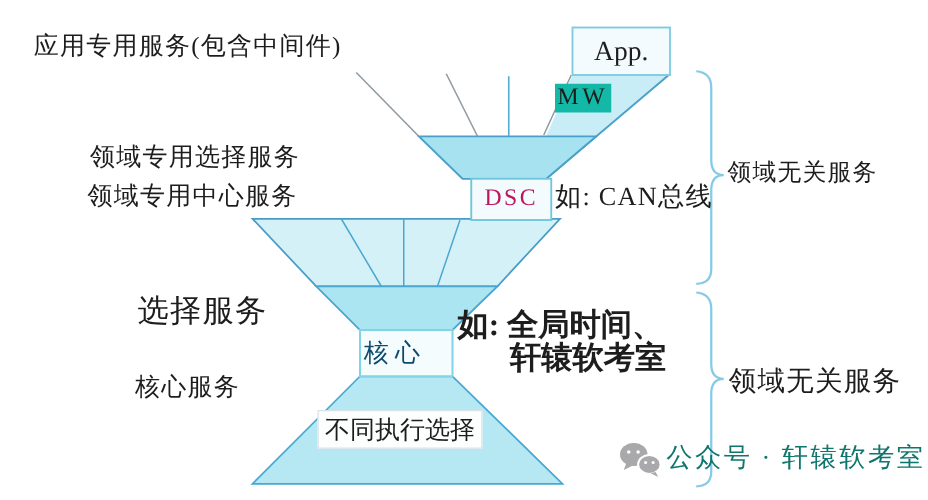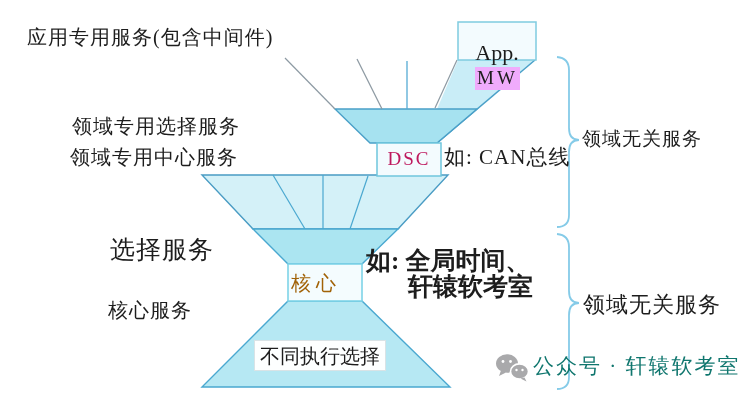--- a/index.html
+++ b/index.html
@@ -6,31 +6,31 @@
   html,body { width:742px; height:400px; background:#ffffff; overflow:hidden; }
   body { font-family:"Liberation Serif","DejaVu Serif",serif; color:#1d1d1d; }
   #stage { position:relative; width:742px; height:400px; background:#ffffff; }
   #shapes { position:absolute; left:0; top:0; width:742px; height:400px; }
   .lbl { position:absolute; white-space:nowrap; line-height:1.2; }
   .t-app-services      { left:27px;  top:25px;  font-size:20px; letter-spacing:1px; }
   .t-domain-select     { left:72px;  top:114px; font-size:20px; letter-spacing:1px; }
   .t-domain-central    { left:70px;  top:145px; font-size:20px; letter-spacing:1px; }
   .t-select-services   { left:110px; top:235px; font-size:25px; letter-spacing:1px; }
   .t-core-services     { left:108px; top:270px; font-size:20px; letter-spacing:1px;margin-top:28px; }
-  .t-app-box  { left:458px; top:22px; width:78px; height:38px; display:flex; align-items:center; justify-content:center; font-size:22px;margin-top:12px; }
-  .t-mw       { left:444px; top:67px; font-size:19px; letter-spacing:3px; background:#f0abfc; padding:0 2px;margin-left:31px; }
+  .t-app-box  { left:458px; top:22px; width:78px; height:38px; display:flex; align-items:center; justify-content:center; font-size:22px; }
+  .t-mw       { left:444px; top:67px; font-size:19px; letter-spacing:3px; background:#14b8a6; padding:0 2px; }
   .t-dsc      { left:377px; top:143px; width:64px; height:33px; display:flex; align-items:center; justify-content:center; font-size:19px; letter-spacing:2px; color:#be185d; }
   .t-can      { left:444px; top:145px; font-size:21px; letter-spacing:1px; }
   .t-domain-specific   { left:582px; top:128px; font-size:19px; letter-spacing:1px; }
-  .t-core-box { left:288px; top:264px; width:56px; height:37px; display:flex; align-items:center; justify-content:center; font-size:20px; letter-spacing:5px; color:#a16207; }
+  .t-core-box { left:288px; top:264px; width:56px; height:37px; display:flex; align-items:center; justify-content:center; font-size:20px; letter-spacing:5px; color:#0c4a6e; }
   .t-core-example { left:366px; top:248px; font-size:25px; line-height:26px; white-space:nowrap;font-weight:bold; }
   .t-core-example .line2 { display:block; padding-left:42px; }
   .t-domain-independent { left:583px; top:292px; font-size:22px; letter-spacing:1px;text-align:center; }
   .t-exec { left:254px; top:328px; width:132px; height:31px; display:flex; align-items:center; justify-content:center;
-            font-size:20px; background:#fdffff; border:1px solid #d9e3e6;margin-top:12px; }
+            font-size:20px; background:#fdffff; border:1px solid #d9e3e6; }
   .t-watermark { left:533px; top:354px; font-size:21px; color:#0f766e; letter-spacing:2px; font-family:Liberation Serif, serif; }
   .wechat { position:absolute; left:494px; top:352px; width:36px; height:30px; }
 </style>
 </head>
 <body>
 
 <div id="stage">
 
   <svg id="shapes" viewBox="0 0 742 400" xmlns="http://www.w3.org/2000/svg">
 

